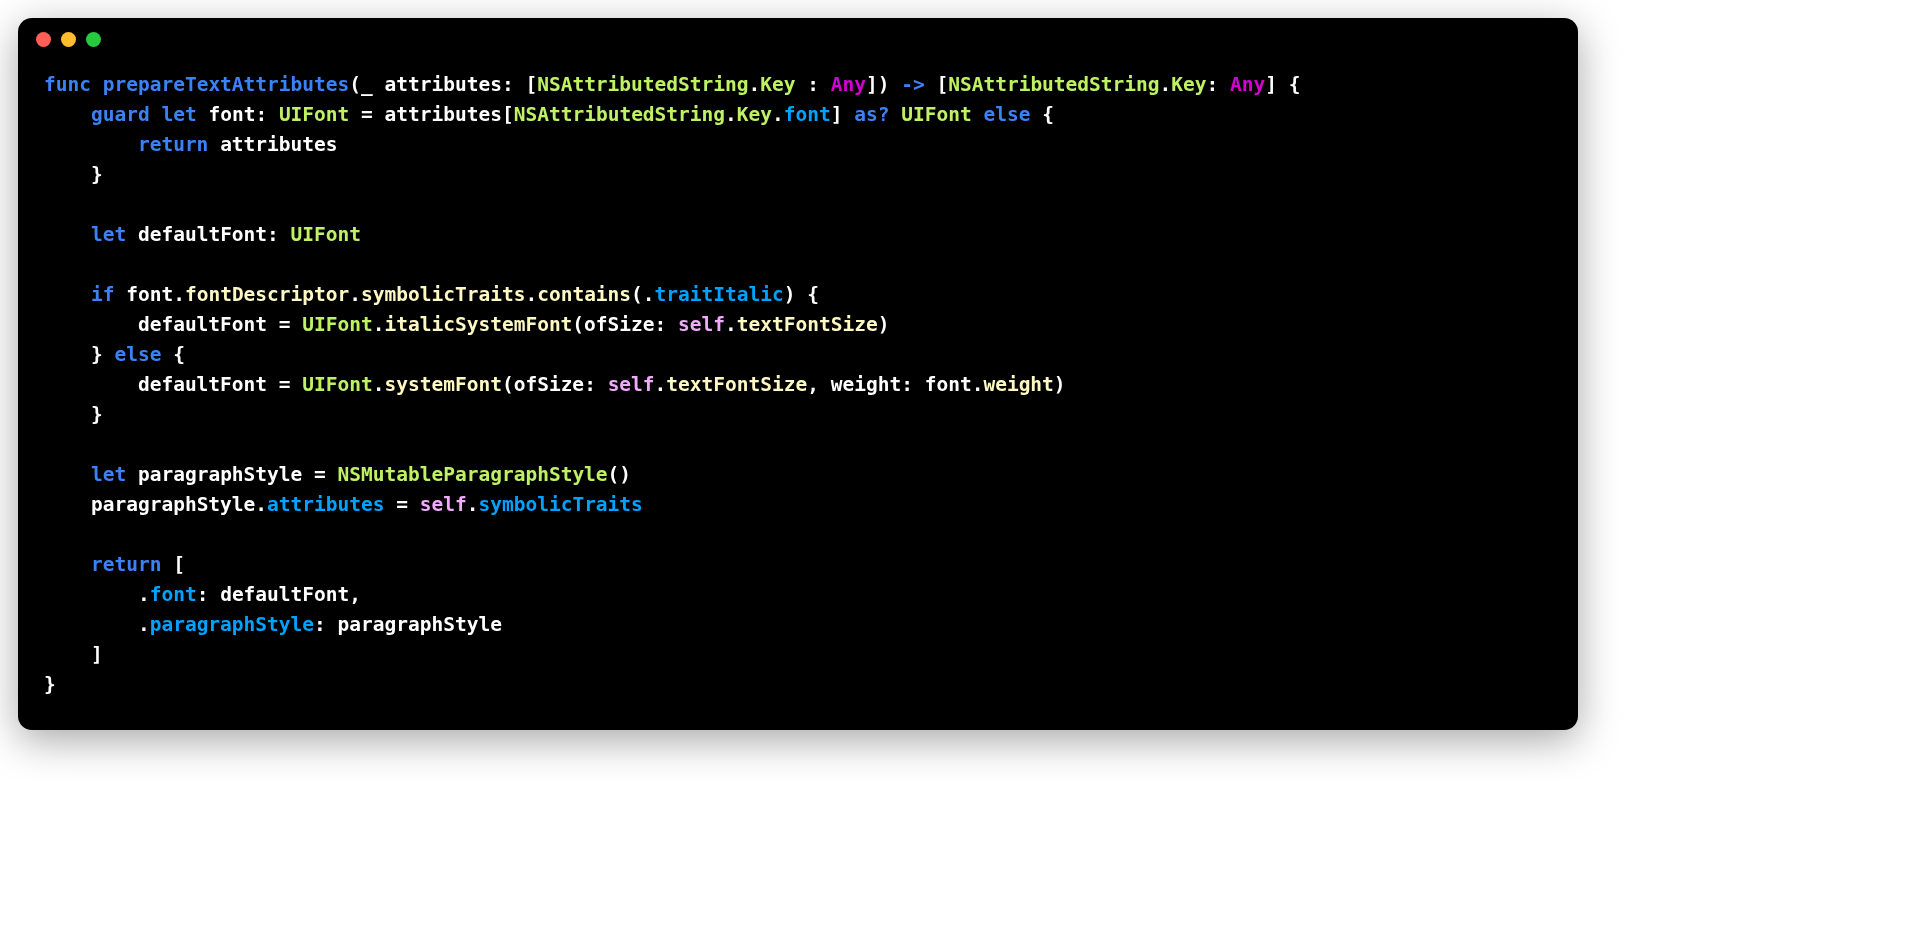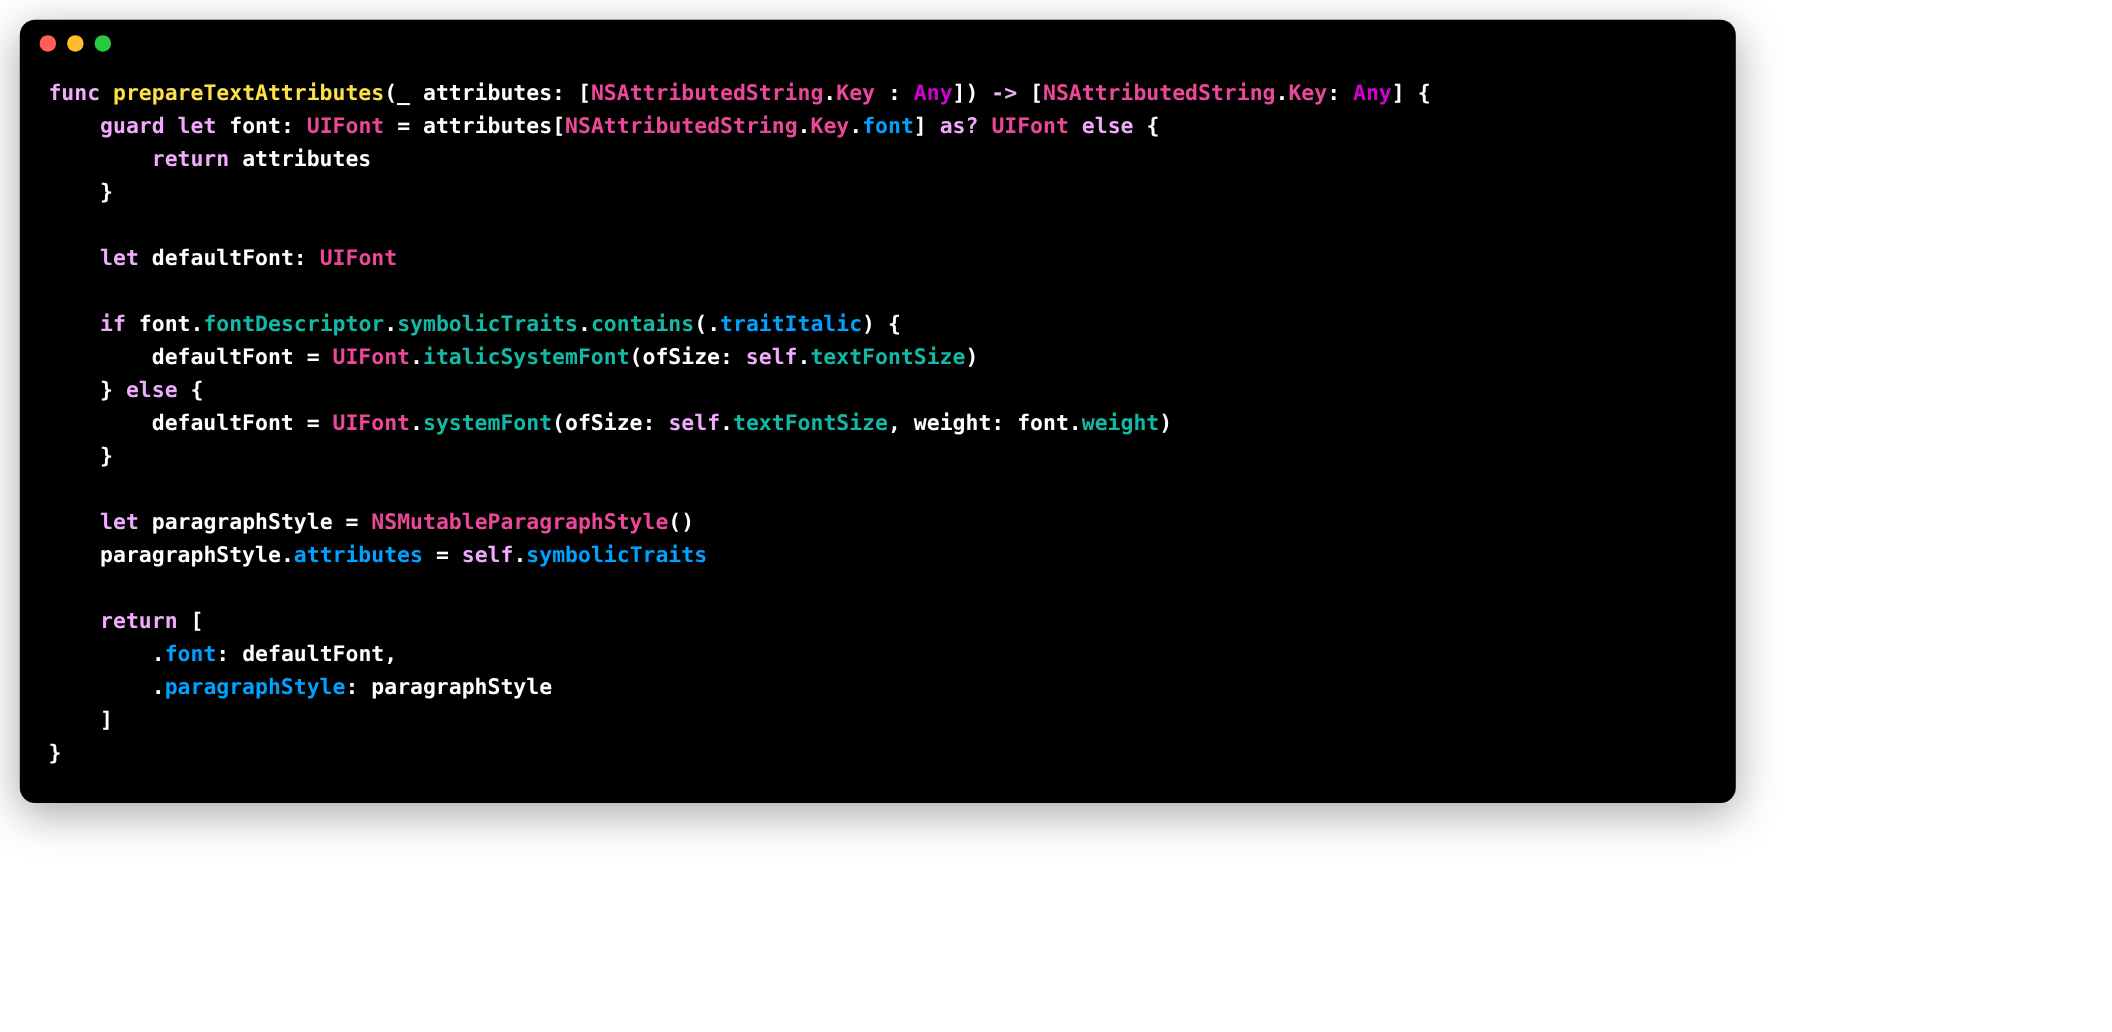--- a/index.html
+++ b/index.html
@@ -33,26 +33,26 @@
   .dot.green{background:#27c93f;}
   .code{
     padding:10px 26px 30px 26px;
     font-size:19.5px;
     line-height:30px;
     color:#ffffff;
     white-space:pre;
     font-weight:700;
     letter-spacing:0px;
   }
-  .k-dec   {color:#f0abfc;}   
-  .k-name  {color:#fde047;margin-top:20px;}   
-  .k-type  {color:#ec4899;margin-top:10px;}   
+  .k-dec   {color:#3b82f6;}   
+  .k-name  {color:#3b82f6;margin-top:20px;}   
+  .k-type  {color:#bef264;margin-top:10px;}   
   .k-prop  {color:#00a2ff;}   
   .k-self  {color:#f0abfc;}   
-  .k-mem   {color:#14b8a6;margin-top:12px;}   
+  .k-mem   {color:#fef9c3;margin-top:12px;}   
   .k-any   {color:#d300d3;}   
   .k-plain {color:#ffffff;}
 </style>
 </head>
 <body>
 
 <div class="stage">
   <div class="window">
     <div class="titlebar">
       <div class="dot red"></div>

